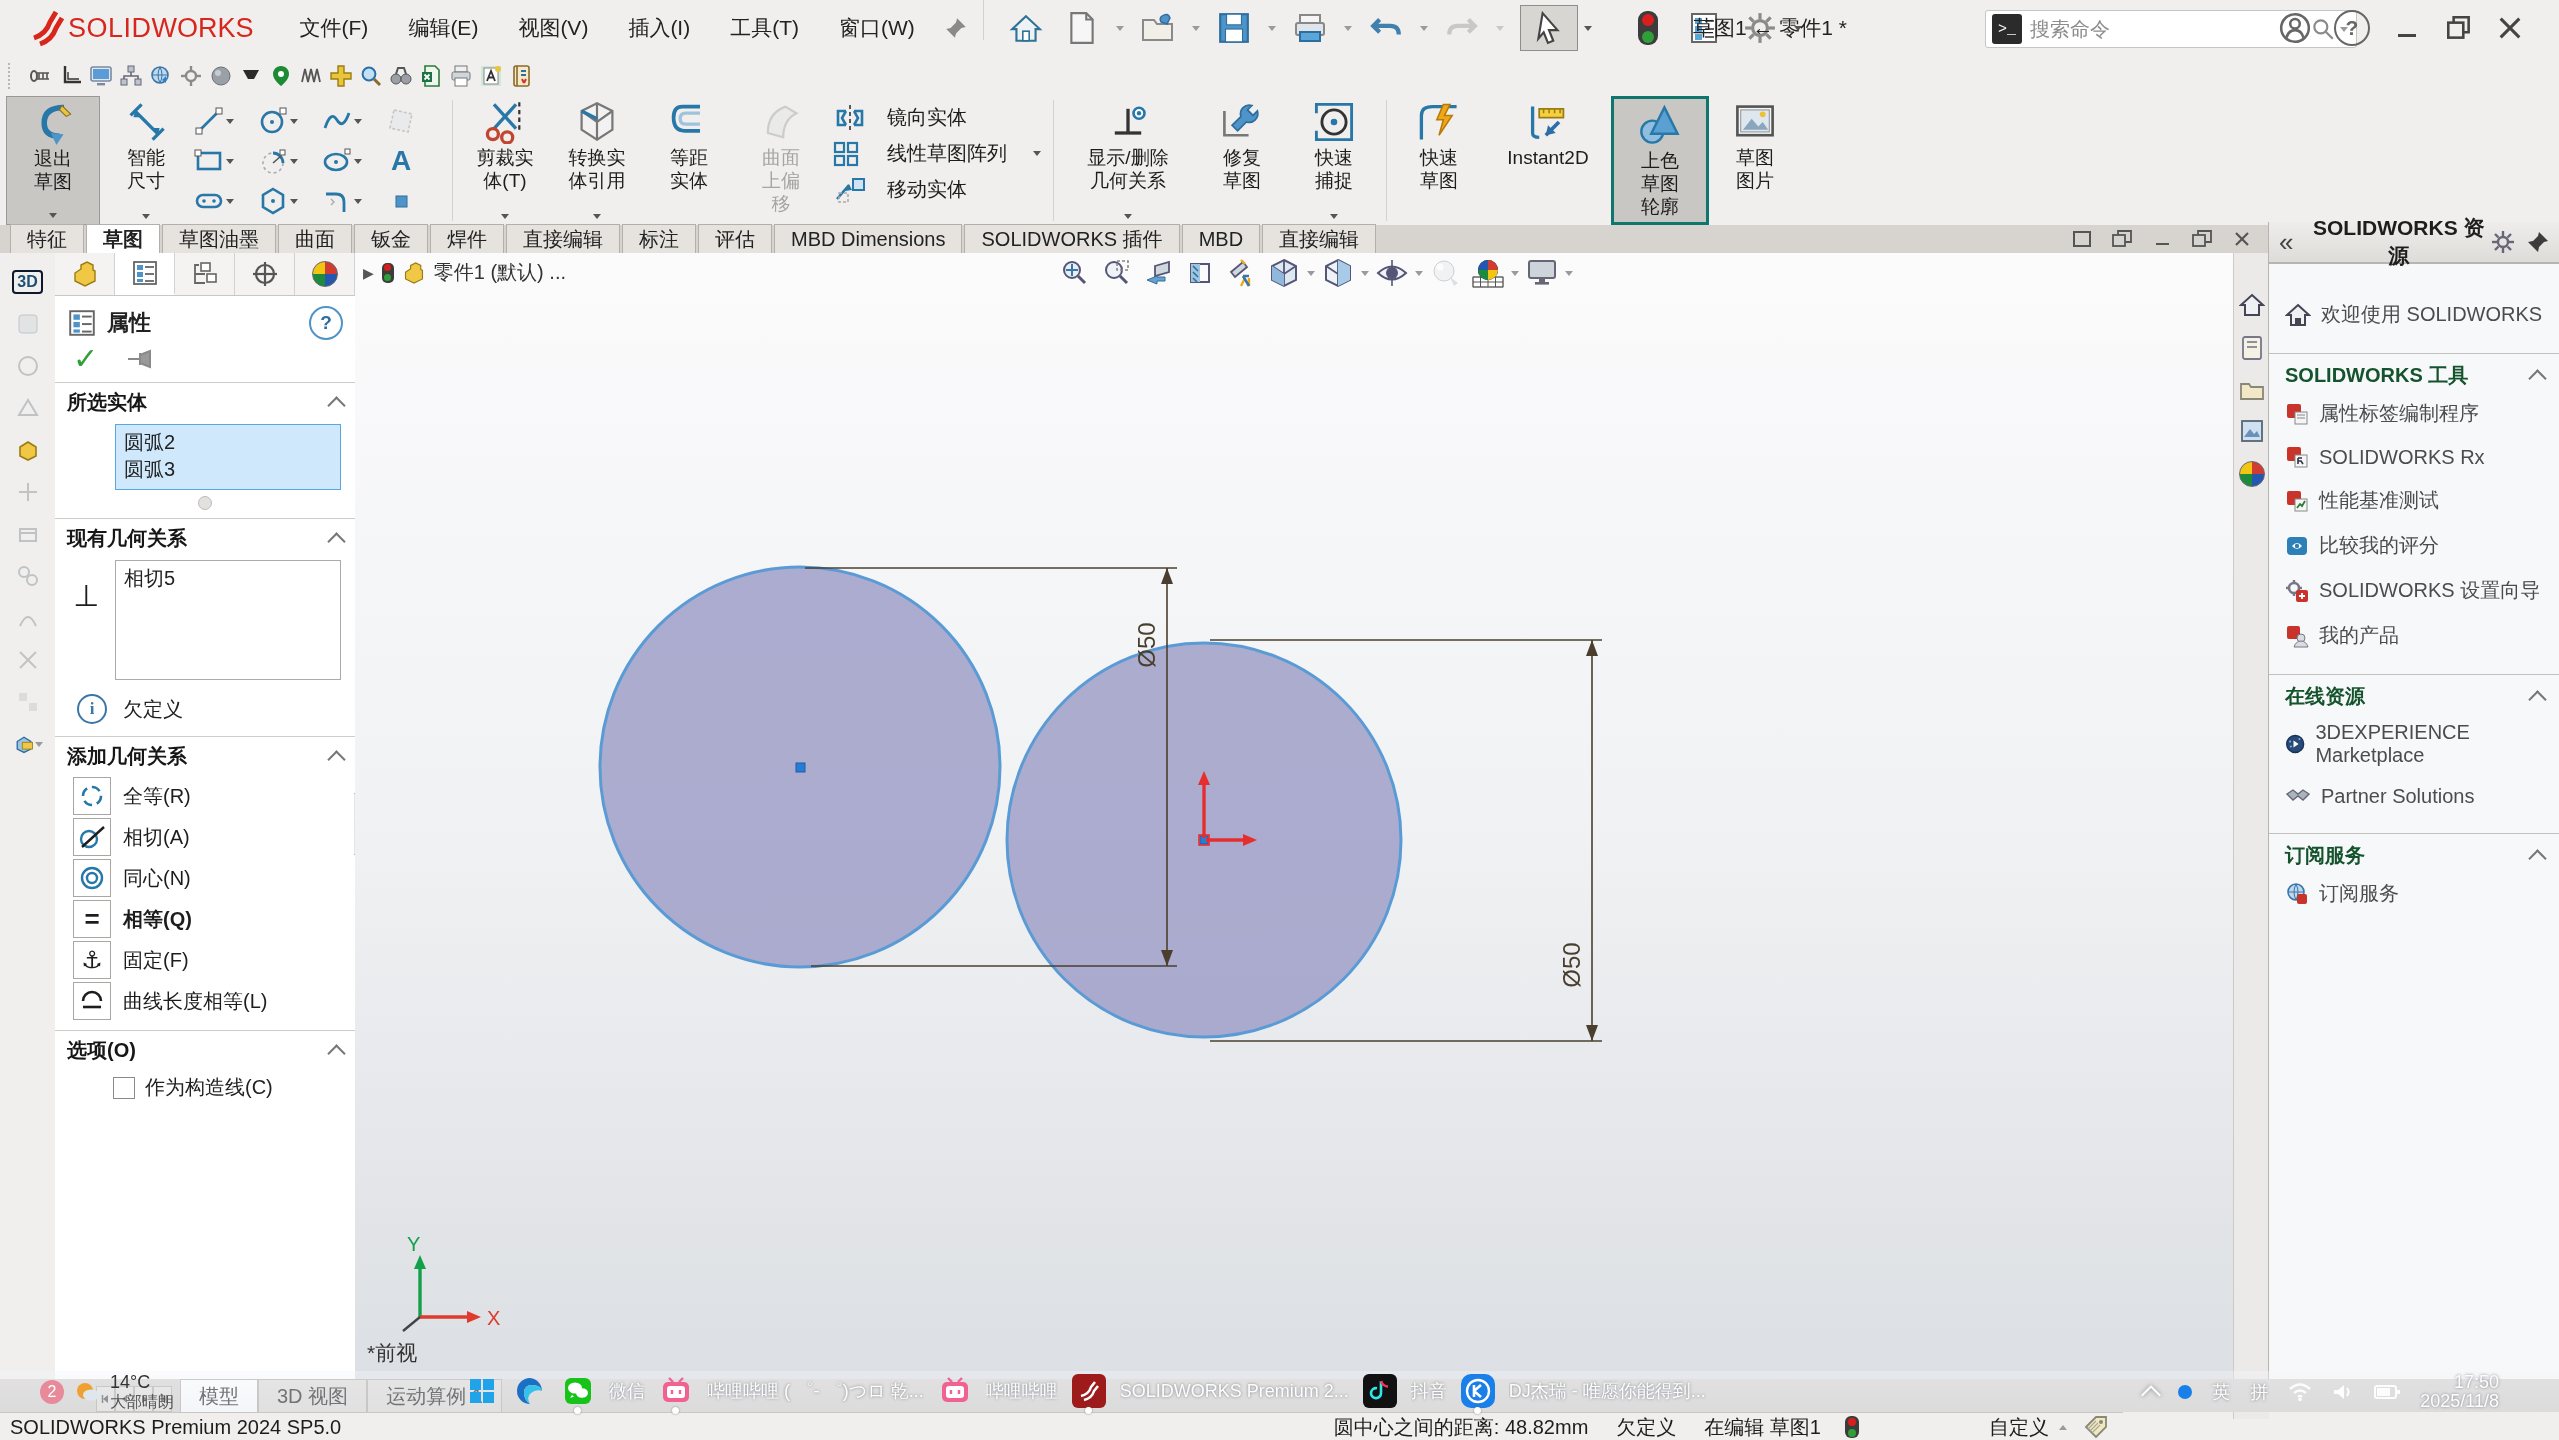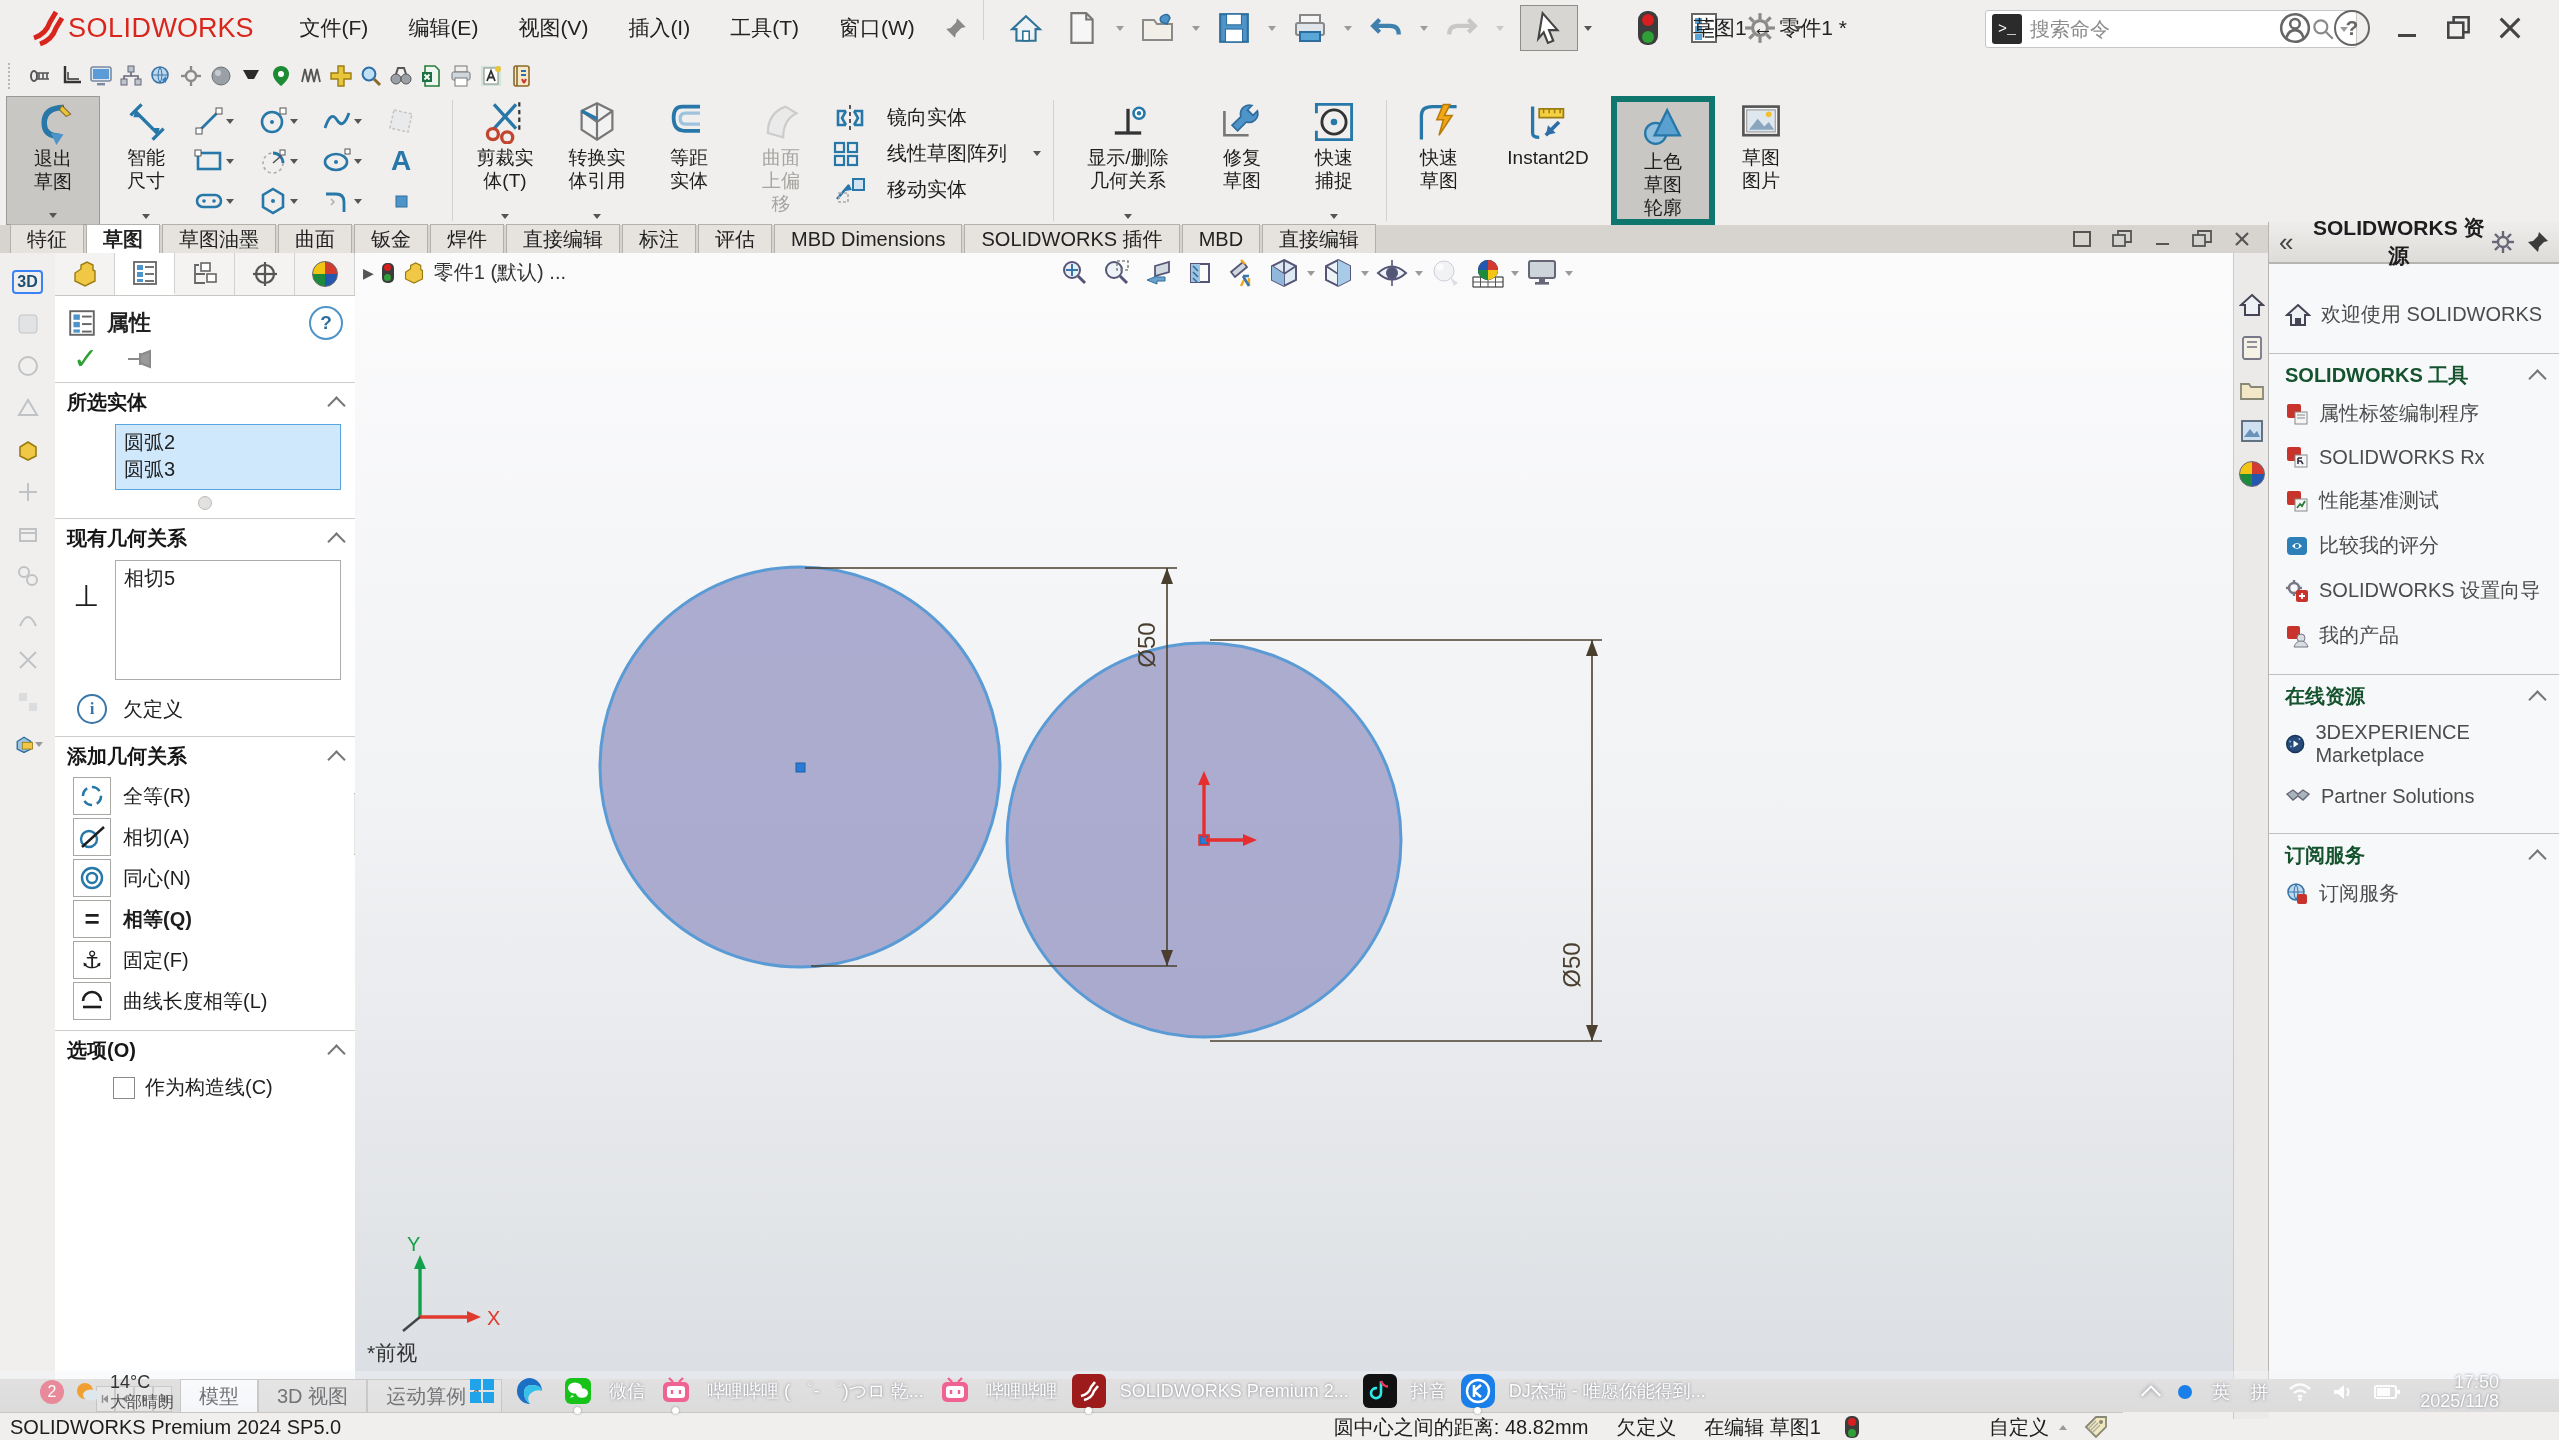--- a/index.html
+++ b/index.html
@@ -24,21 +24,21 @@
   #search-input::placeholder{color:#8c8c8c;}
   
   #small-toolbar{left:0;top:56px;width:2559px;height:40px;background:#f0efee;border-bottom:1px solid #e0ddda;display:flex;align-items:center;}
   .sic{width:30px;height:30px;display:flex;align-items:center;justify-content:center;}
   
   #ribbon{left:0;top:96px;width:2559px;height:129px;background:#f0efee;display:flex;align-items:stretch;}
   .rbig{display:flex;flex-direction:column;align-items:center;justify-content:flex-start;padding:4px 8px 0 8px;min-width:76px;}
   .rbig .lbl{font-size:19px;line-height:23px;text-align:center;white-space:pre-line;color:#1d1d1d;margin-top:2px;}
   .rbig.disabled .lbl{color:#a7a5a2;}
   .rbig.pressed{background:#c9c7c4;border:1px solid #999;}
-  .rbig.pressed2{background:#c9c7c4;border:6px solid #0f766e;}
+  .rbig.pressed2{background:#c9c7c4;border:3px solid #0f766e;}
   .rcaret{margin-top:auto;margin-bottom:6px;}
   .entgrid{display:grid;grid-template-rows:repeat(3,38px);grid-auto-flow:column;align-content:start;padding-top:6px;row-gap:2px;column-gap:2px;}
   .entcell{display:flex;align-items:center;width:62px;}
   .entcell .ic{width:34px;height:34px;display:flex;align-items:center;justify-content:center;}
   .rlist{display:flex;flex-direction:column;justify-content:flex-start;padding:8px 6px;gap:9px;}
   .rlist .it{display:flex;align-items:center;gap:20px;font-size:20px;color:#1d1d1d;}
   
   #tabrow{left:0;top:225px;width:2559px;height:28px;background:#d7d3cf;display:flex;align-items:flex-end;}
   .ctab{font-size:20px;color:#222;padding:2px 16px;border:1px solid #b3afaa;border-bottom:none;background:#e6e3df;margin-right:2px;height:24px;display:flex;align-items:center;}
   .ctab.active{background:#fff;font-weight:bold;}
@@ -678,21 +678,21 @@
         <svg width="18" height="18" viewBox="0 0 18 18">
           <line x1="3" y1="3" x2="15" y2="15" stroke="#555" stroke-width="2.2"></line>
           <line x1="15" y1="3" x2="3" y2="15" stroke="#555" stroke-width="2.2"></line>
         </svg>
       </div>
   </div>
 </div>
 
 <div id="leftdock" class="abs">
   <div class="dockic on">
-      <span style="font-size:16px;font-weight:bold;color:#1d4e74;border:2px solid #3b82f6;border-radius:4px;padding:1px 3px;">3D</span>
+      <span style="font-size:16px;font-weight:bold;color:#1d4e74;border:2px solid #0f172a;border-radius:4px;padding:1px 3px;">3D</span>
     </div>
   <div class="dockic">
       <svg width="26" height="26" viewBox="0 0 26 26">
         <rect x="4" y="4" width="18" height="18" rx="3" fill="#d8dbdd" stroke="#9aa0a4"></rect>
       </svg>
     </div>
   <div class="dockic">
       <svg width="26" height="26" viewBox="0 0 26 26">
         <circle cx="13" cy="13" r="9" fill="none" stroke="#9aa0a4" stroke-width="2"></circle>
       </svg>

